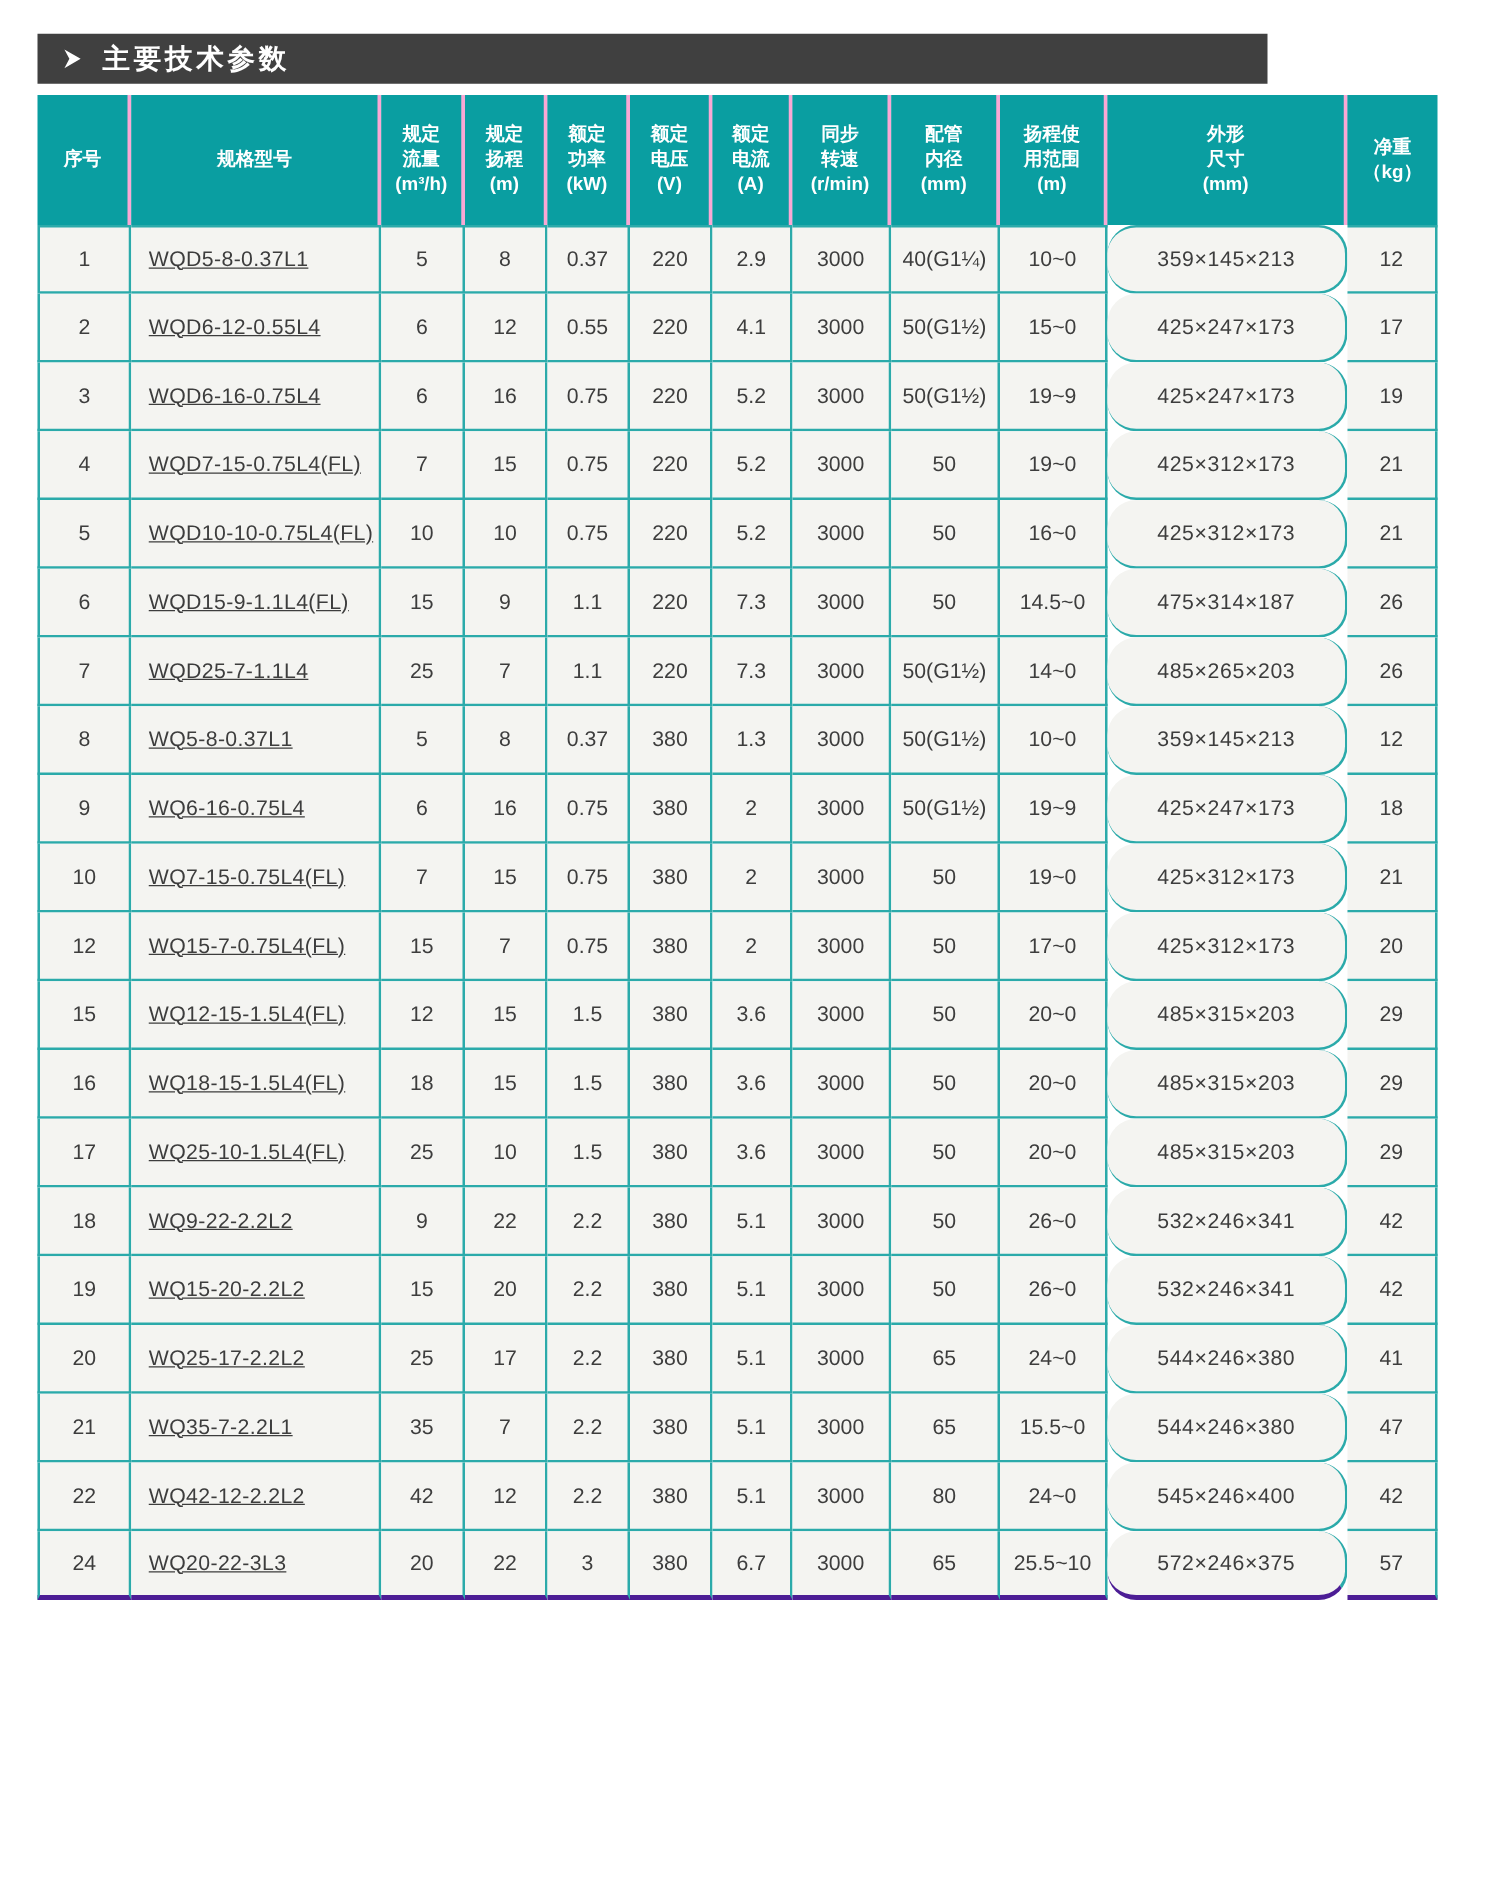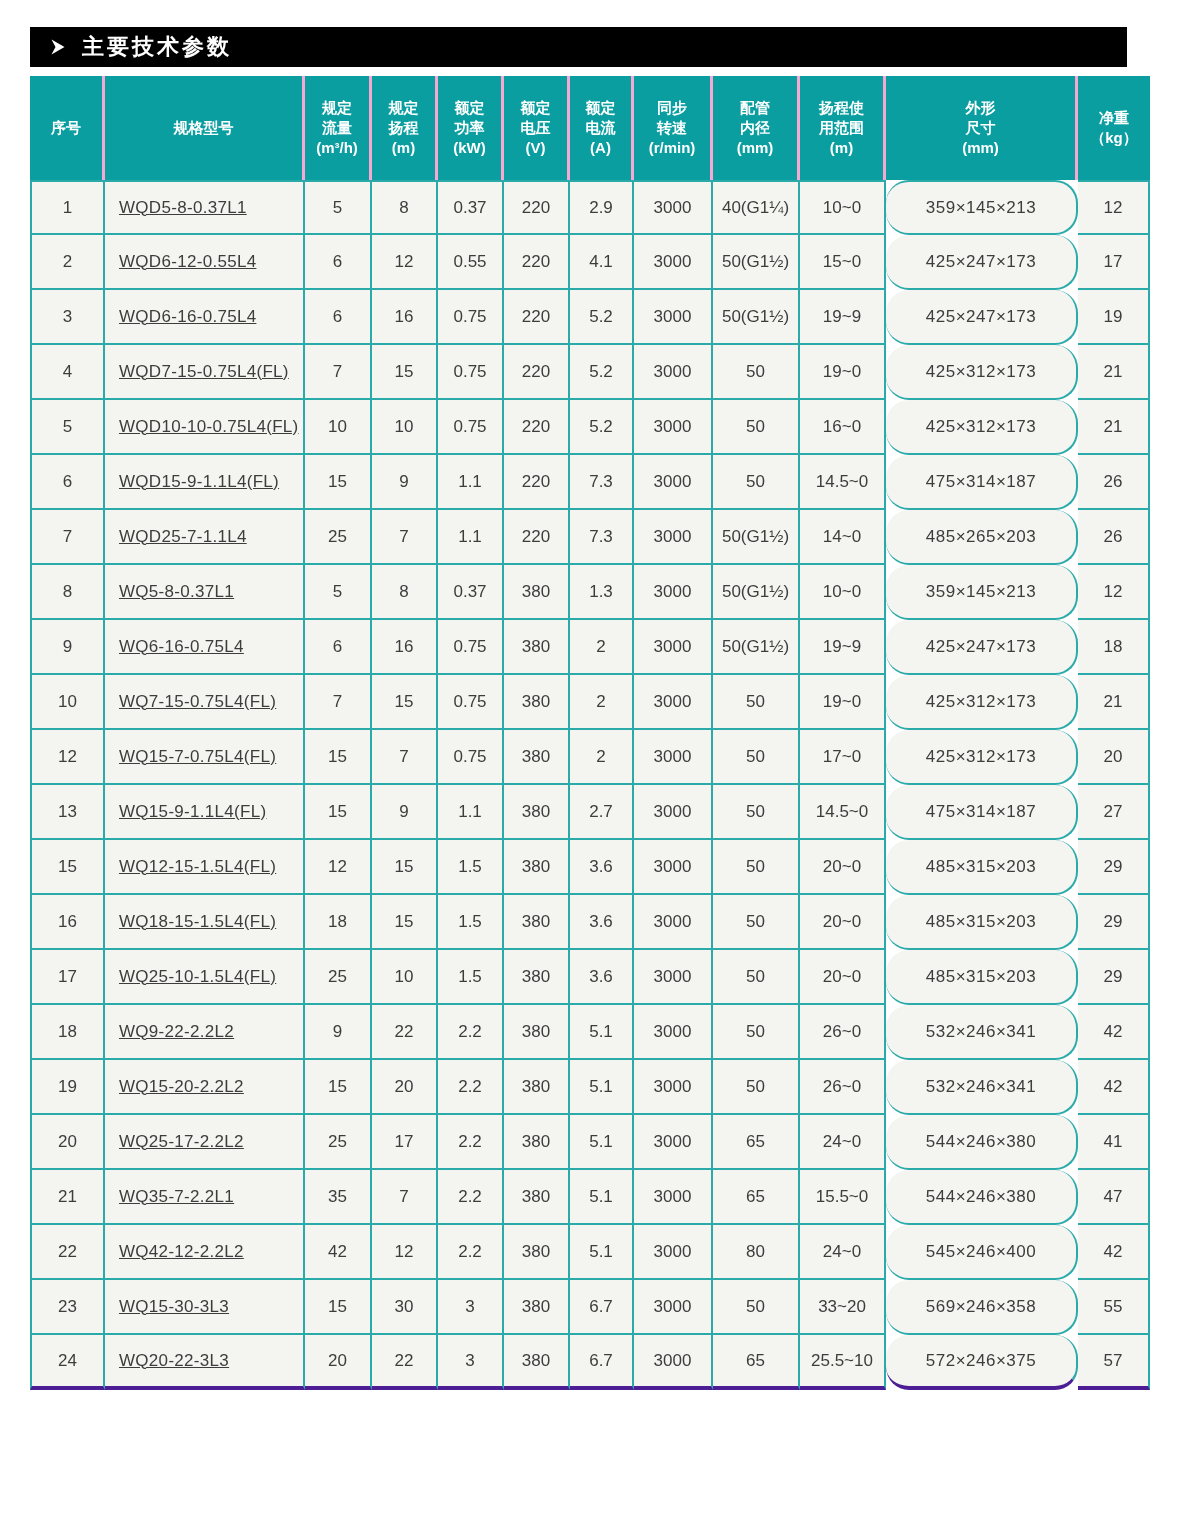--- a/index.html
+++ b/index.html
@@ -6,22 +6,22 @@
   html, body {
     margin: 0; padding: 0;
     background: #ffffff;
     font-family: "Liberation Sans", "DejaVu Sans", sans-serif;
   }
   body { width: 1200px; min-height: 1516px; }
   .wrap { padding: 27px 30px 0 30px; width: 1180px; }
 
   
   .title-bar {
-    width: 1097px; height: 40px;
-    background: #000000;
+    width: 984px; height: 40px;
+    background: #404040;
     color: #ffffff;
     display: flex; align-items: center;
     padding-left: 20px;
     margin-bottom: 9px;
   }
   .title-bar .arrow { display: inline-flex; margin-right: 16px; }
   .title-bar .title-text {
     font-size: 22px; font-weight: bold; letter-spacing: 3px;
   }
 
@@ -294,34 +294,20 @@
     <td>0.75</td>
     <td>380</td>
     <td>2</td>
     <td>3000</td>
     <td>50</td>
     <td>17~0</td>
     <td class="dims">425×312×173</td>
     <td>20</td>
   </tr>
 
-  <tr>
-    <td>13</td>
-    <td class="model">WQ15-9-1.1L4(FL)</td>
-    <td>15</td>
-    <td>9</td>
-    <td>1.1</td>
-    <td>380</td>
-    <td>2.7</td>
-    <td>3000</td>
-    <td>50</td>
-    <td>14.5~0</td>
-    <td class="dims">475×314×187</td>
-    <td>27</td>
-  </tr>
 
 
   <tr>
     <td>15</td>
     <td class="model">WQ12-15-1.5L4(FL)</td>
     <td>12</td>
     <td>15</td>
     <td>1.5</td>
     <td>380</td>
     <td>3.6</td>
@@ -430,34 +416,20 @@
     <td>2.2</td>
     <td>380</td>
     <td>5.1</td>
     <td>3000</td>
     <td>80</td>
     <td>24~0</td>
     <td class="dims">545×246×400</td>
     <td>42</td>
   </tr>
 
-  <tr>
-    <td>23</td>
-    <td class="model">WQ15-30-3L3</td>
-    <td>15</td>
-    <td>30</td>
-    <td>3</td>
-    <td>380</td>
-    <td>6.7</td>
-    <td>3000</td>
-    <td>50</td>
-    <td>33~20</td>
-    <td class="dims">569×246×358</td>
-    <td>55</td>
-  </tr>
 
   <tr>
     <td>24</td>
     <td class="model">WQ20-22-3L3</td>
     <td>20</td>
     <td>22</td>
     <td>3</td>
     <td>380</td>
     <td>6.7</td>
     <td>3000</td>

